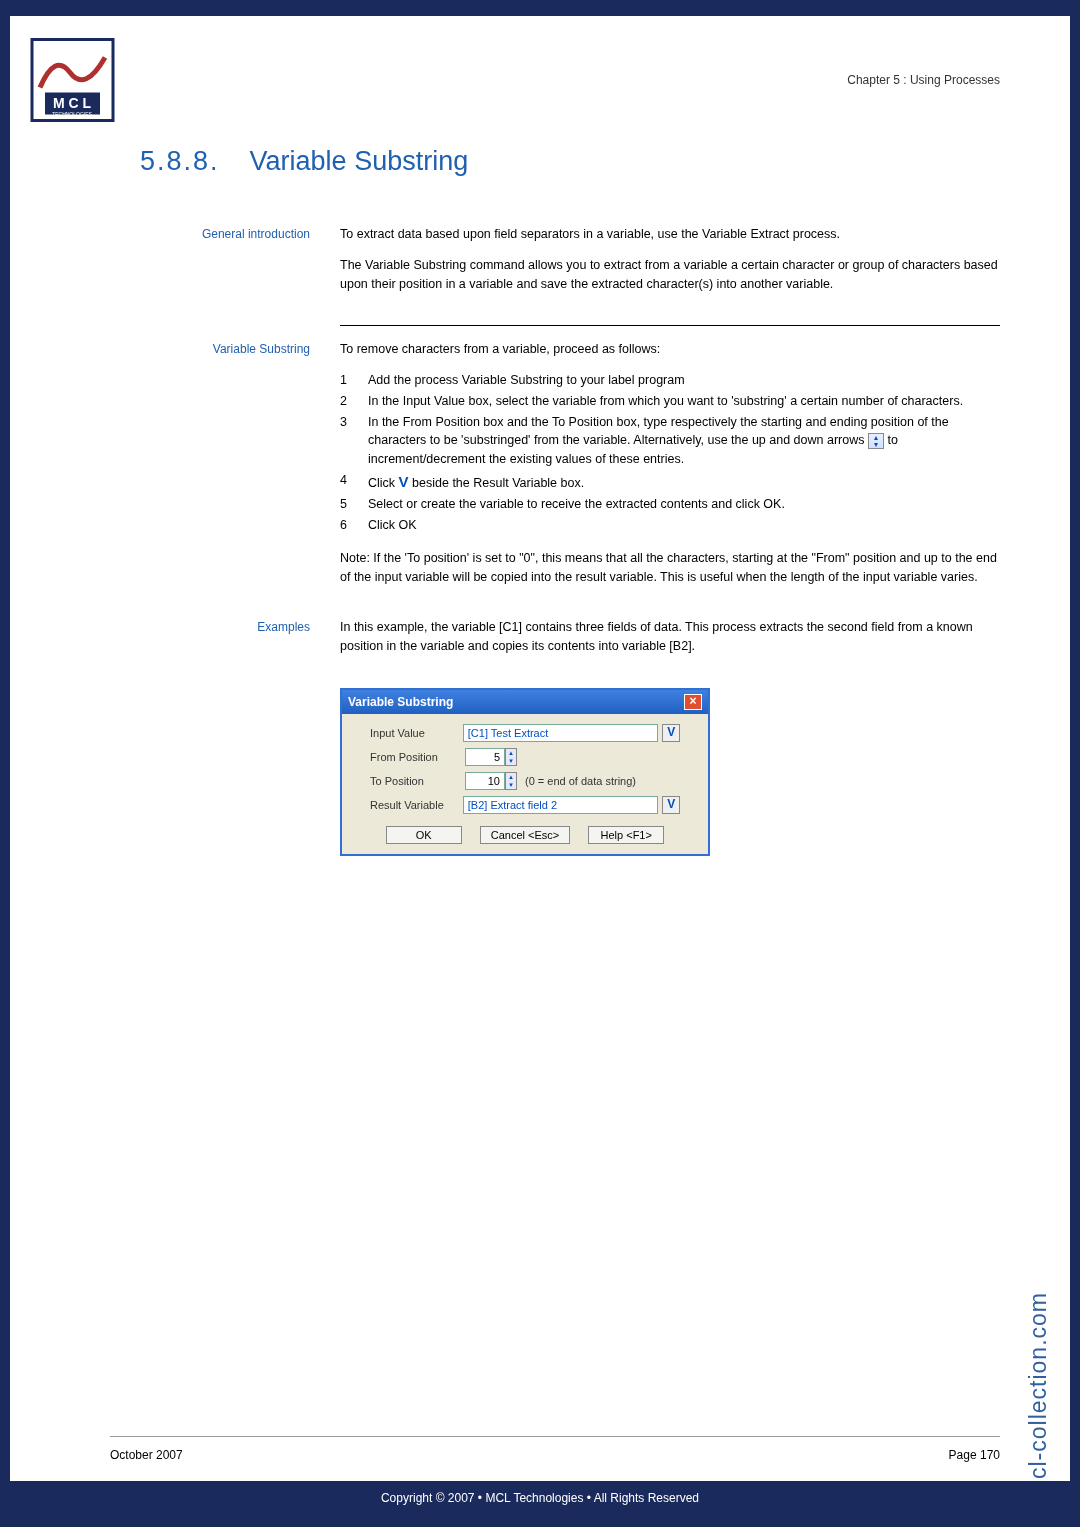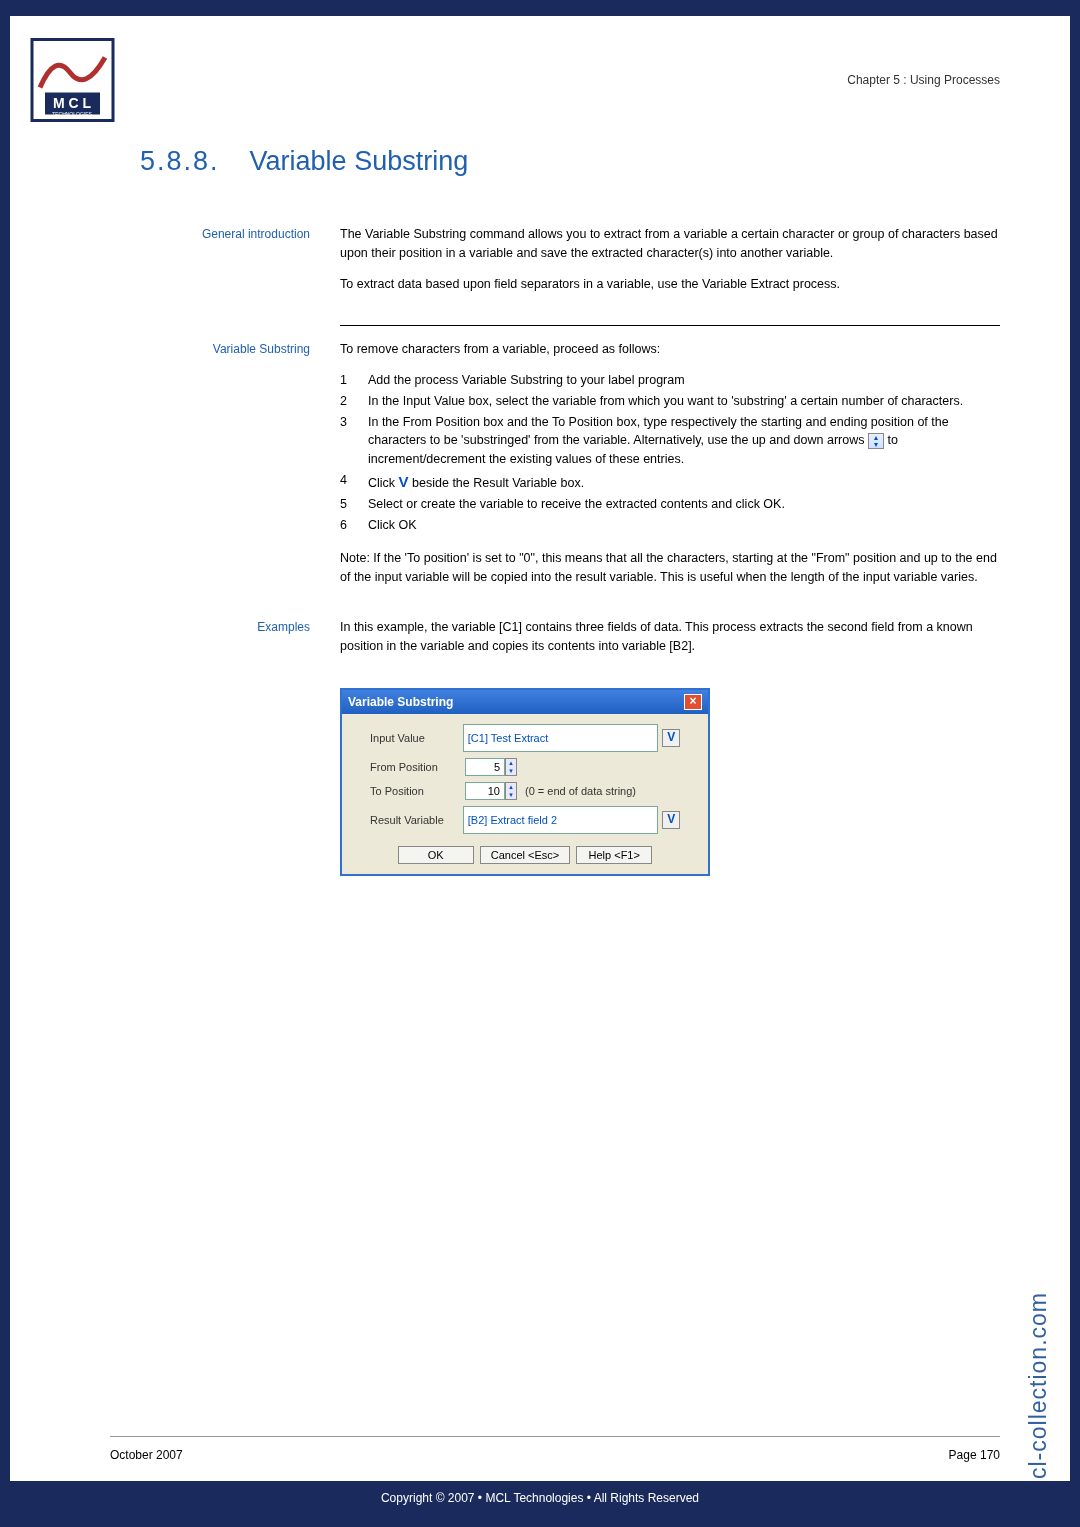--- a/index.html
+++ b/index.html
@@ -153,21 +153,21 @@
       width: 95px;
       font-size: 11px;
       color: #333;
     }
     .txt-input {
       border: 1px solid #7a9;
       background: #fff;
       color: #0050c0;
       padding: 2px 4px;
       font-size: 11px;
-      height: 28px;
+      height: 18px;
     }
     .txt-input.wide { width: 200px; }
     .spin-input {
       border: 1px solid #7a9;
       background: #fff;
       width: 40px;
       height: 18px;
       text-align: right;
       padding: 0 4px;
       font-size: 11px;
@@ -197,21 +197,21 @@
       font-weight: bold;
       font-size: 12px;
       text-align: center;
       line-height: 15px;
       margin-left: 4px;
       cursor: pointer;
     }
     .dialog-buttons {
       display: flex;
       justify-content: center;
-      gap: 6px;
+      gap: 18px;
       padding: 6px 0 2px;
     }
     .dlg-btn {
       border: 1px solid #888;
       background: #f4f4f0;
       padding: 2px 10px;
       font-size: 11px;
       cursor: pointer;
       min-width: 76px;
       text-align: center;
@@ -284,22 +284,22 @@
 
   <div class="content">
     <h1>
       <span class="num">5.8.8.</span>&nbsp;&nbsp;&nbsp;
       <span>Variable Substring</span>
     </h1>
 
     <div class="section">
       <div class="section-label">General introduction</div>
       <div class="section-body">
+        <p>To extract data based upon field separators in a variable, use the Variable Extract process.</p>
         <p>The Variable Substring command allows you to extract from a variable a certain character or group of characters based upon their position in a variable and save the extracted character(s) into another variable.</p>
-        <p>To extract data based upon field separators in a variable, use the Variable Extract process.</p>
       </div>
     </div>
 
     <div class="divider"></div>
 
     <div class="section">
       <div class="section-label">Variable Substring</div>
       <div class="section-body">
         <p>To remove characters from a variable, proceed as follows:</p>
         <ol class="steps">

